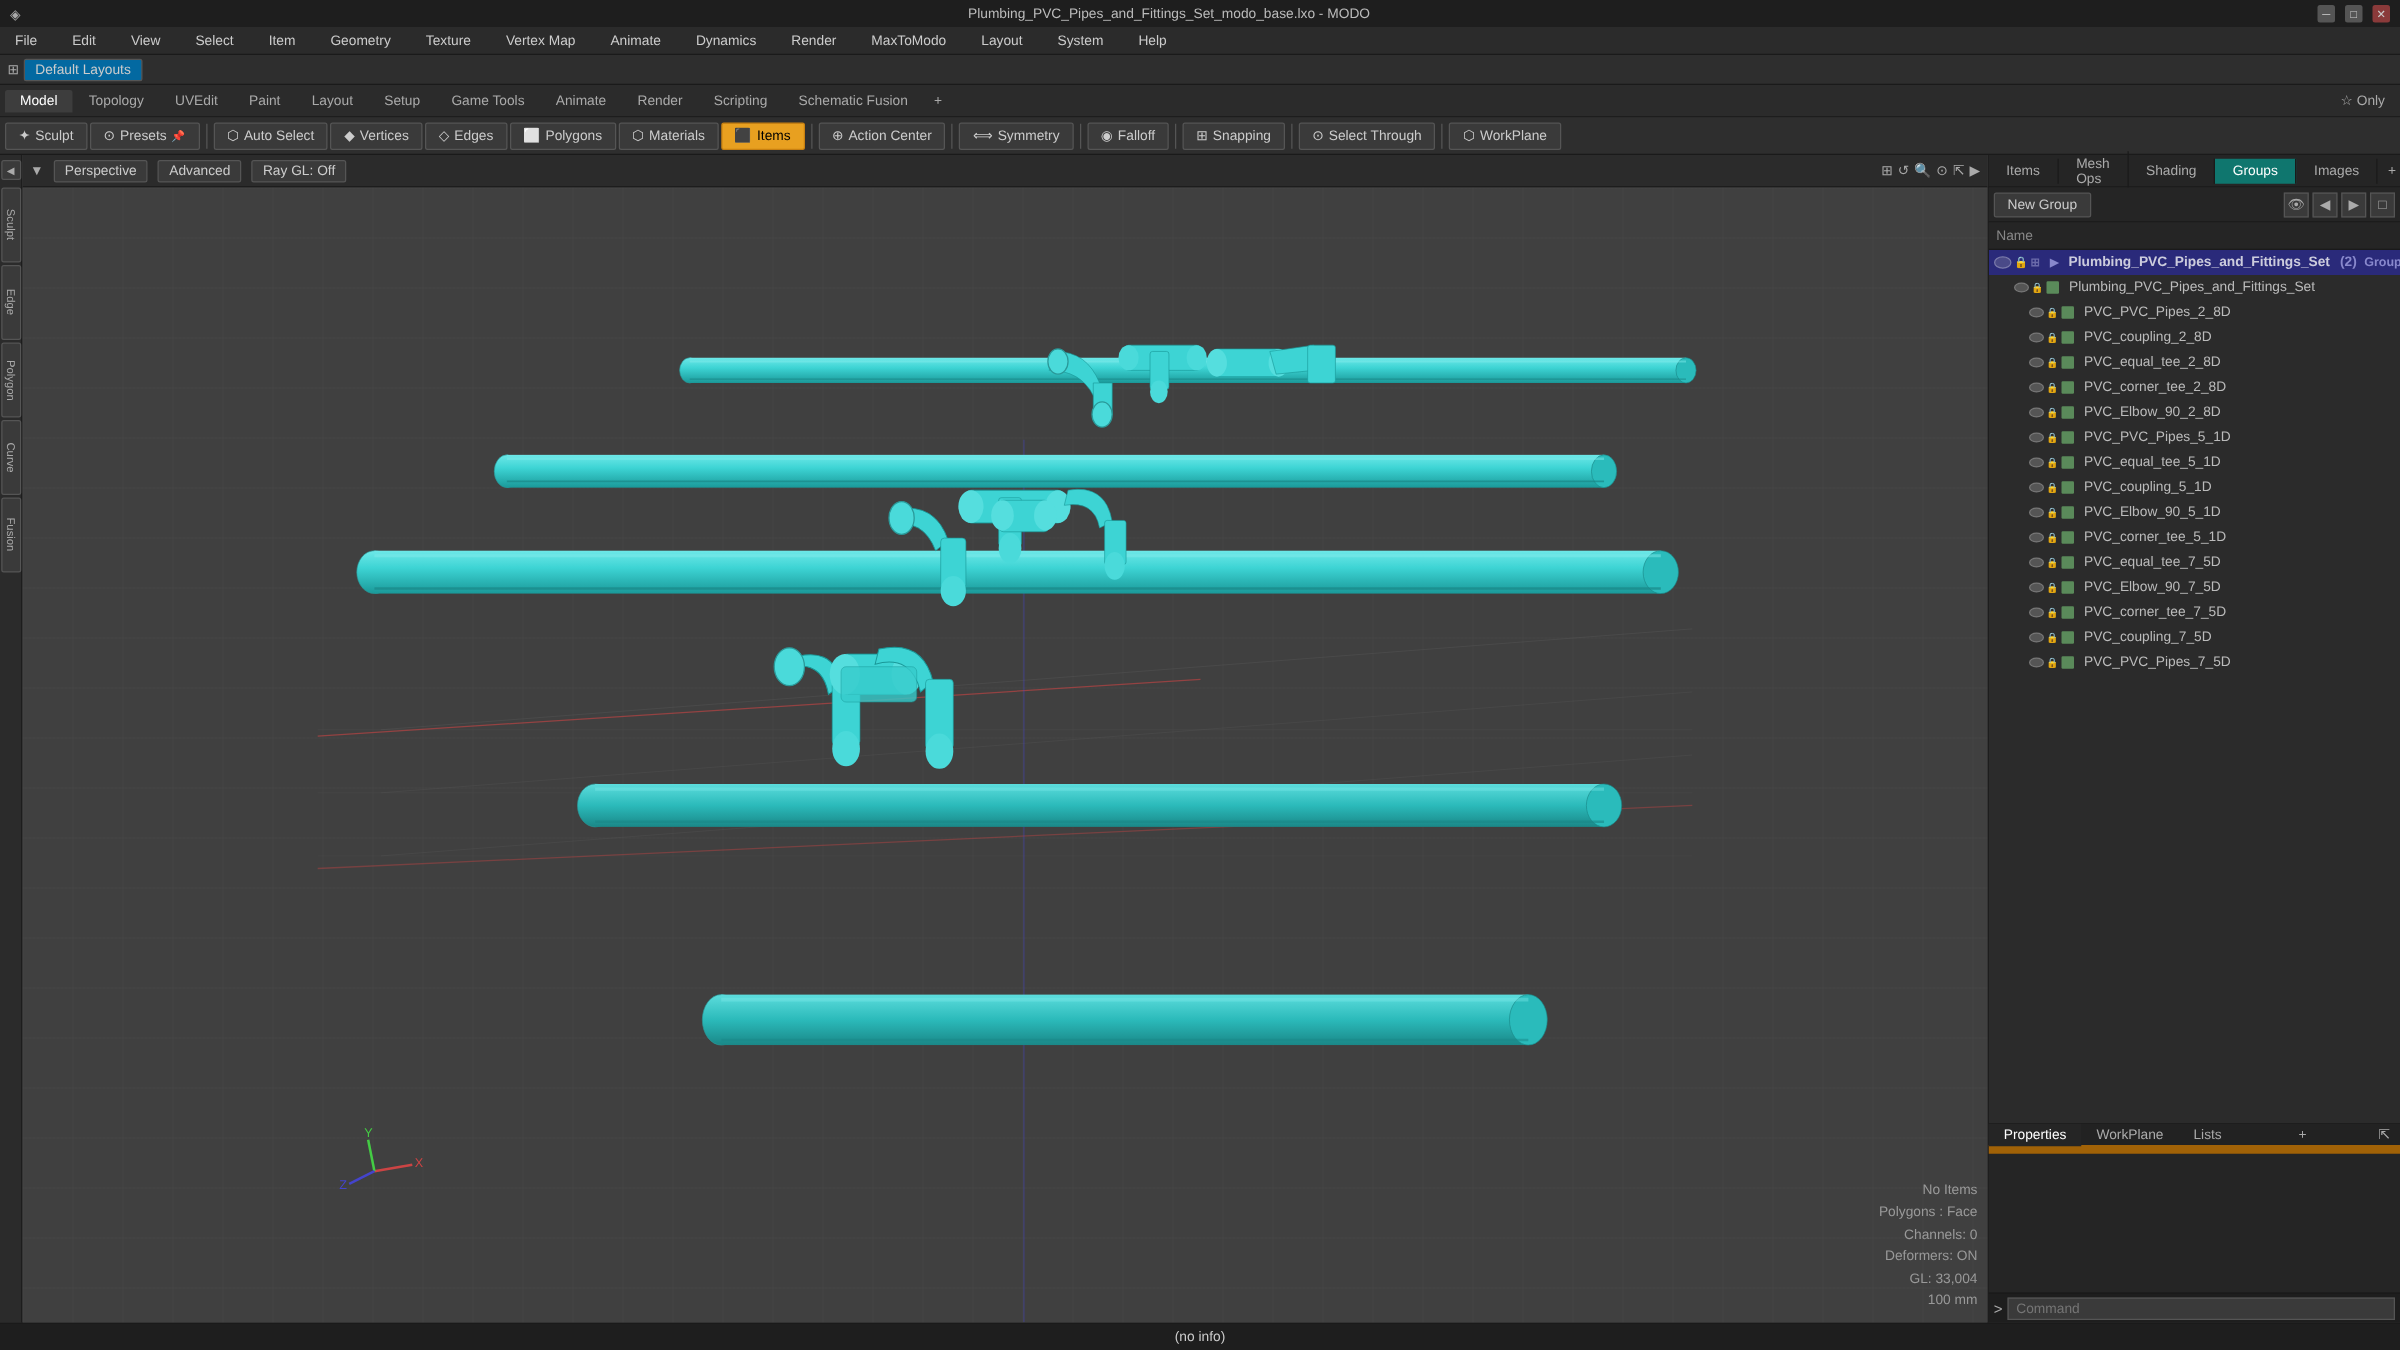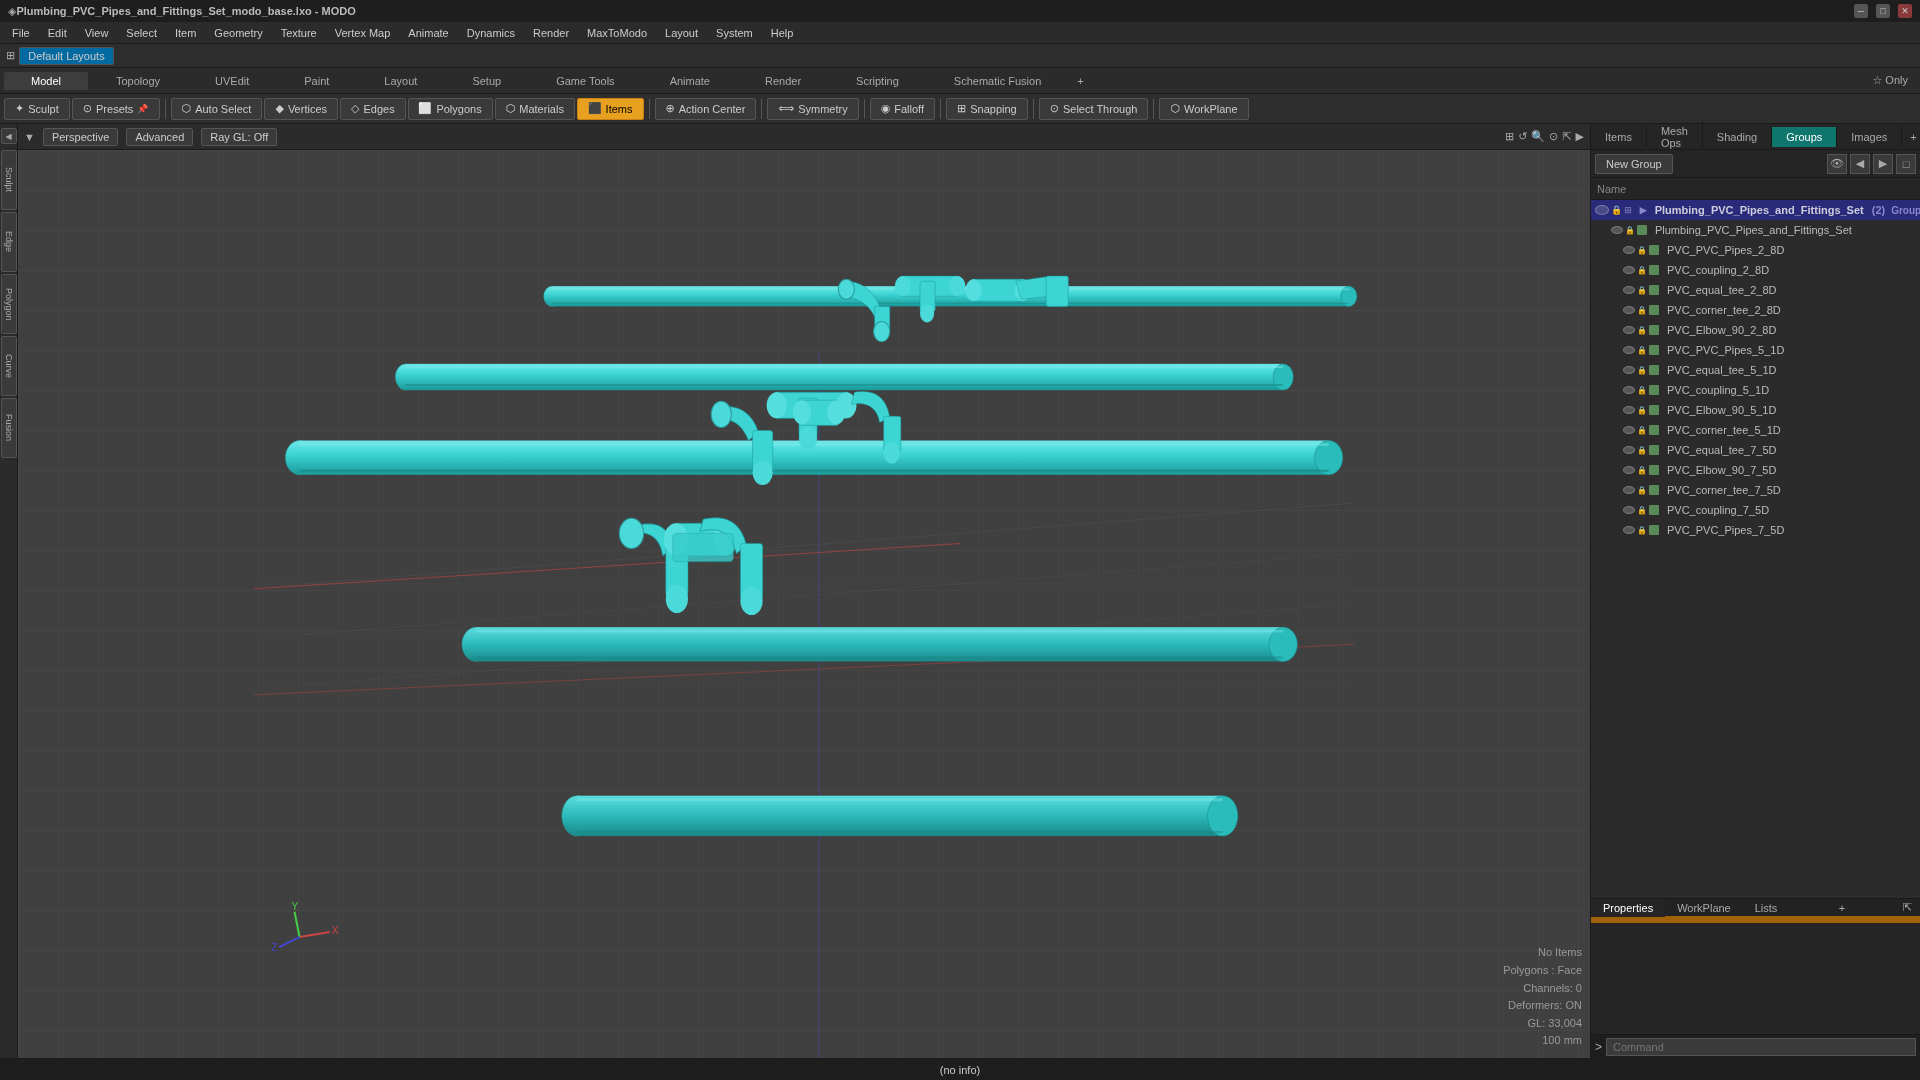--- a/index.html
+++ b/index.html
@@ -1,30 +1,30 @@
 <!DOCTYPE html>
 <html><head>
   <meta charset="utf-8">
   <style>
     * { margin: 0; padding: 0; box-sizing: border-box; }
     body { width: 1920px; height: 1080px; overflow: hidden; background: #3a3a3a; font-family: 'Segoe UI', Arial, sans-serif; font-size: 11px; color: #ccc; user-select: none; }
 
     
     #title-bar { height: 22px; background: #1e1e1e; display: flex; align-items: center; justify-content: space-between; padding: 0 8px; color: #bbb; font-size: 11px; }
-    #title-bar .title { flex: 1; text-align: left; font-weight: bold; }
+    #title-bar .title { flex: 1; text-align: center; }
     #title-bar .win-controls { display: flex; gap: 8px; }
     #title-bar .win-btn { width: 14px; height: 14px; border-radius: 2px; background: #555; display: flex; align-items: center; justify-content: center; font-size: 9px; cursor: pointer; color: #ccc; }
 
     
-    #menu-bar { height: 22px; background: #2b2b2b; display: flex; align-items: center; padding: 0 4px; gap: 2px; border-bottom: 1px solid #1a1a1a; }
+    #menu-bar { height: 22px; background: #2b2b2b; display: flex; align-items: center; padding: 0 4px; gap: 12px; border-bottom: 1px solid #1a1a1a; }
     .menu-item { padding: 2px 8px; color: #ccc; cursor: pointer; font-size: 11px; border-radius: 2px; }
 
     
     #top-tabs { height: 26px; background: #2b2b2b; display: flex; align-items: center; padding: 0 4px; gap: 1px; border-bottom: 1px solid #1a1a1a; }
-    .top-tab { padding: 3px 27px; color: #aaa; cursor: pointer; font-size: 11px; border-radius: 2px 2px 0 0; }
+    .top-tab { padding: 3px 12px; color: #aaa; cursor: pointer; font-size: 11px; border-radius: 2px 2px 0 0; }
     .top-tab.active { background: #3d3d3d; color: #fff; }
     .top-tab-add { padding: 3px 8px; color: #aaa; cursor: pointer; }
     .top-tab-star { margin-left: auto; padding: 3px 8px; color: #aaa; font-size: 11px; }
 
     
     #layout-bar { height: 24px; background: #2e2e2e; display: flex; align-items: center; padding: 0 6px; border-bottom: 1px solid #1a1a1a; }
     #layout-selector { background: #0369a1; border: 1px solid #555; color: #ccc; padding: 2px 8px; font-size: 11px; cursor: pointer; border-radius: 2px; }
 
     
     #tool-bar { height: 30px; background: #2e2e2e; display: flex; align-items: center; padding: 0 4px; gap: 2px; border-bottom: 1px solid #1a1a1a; }

